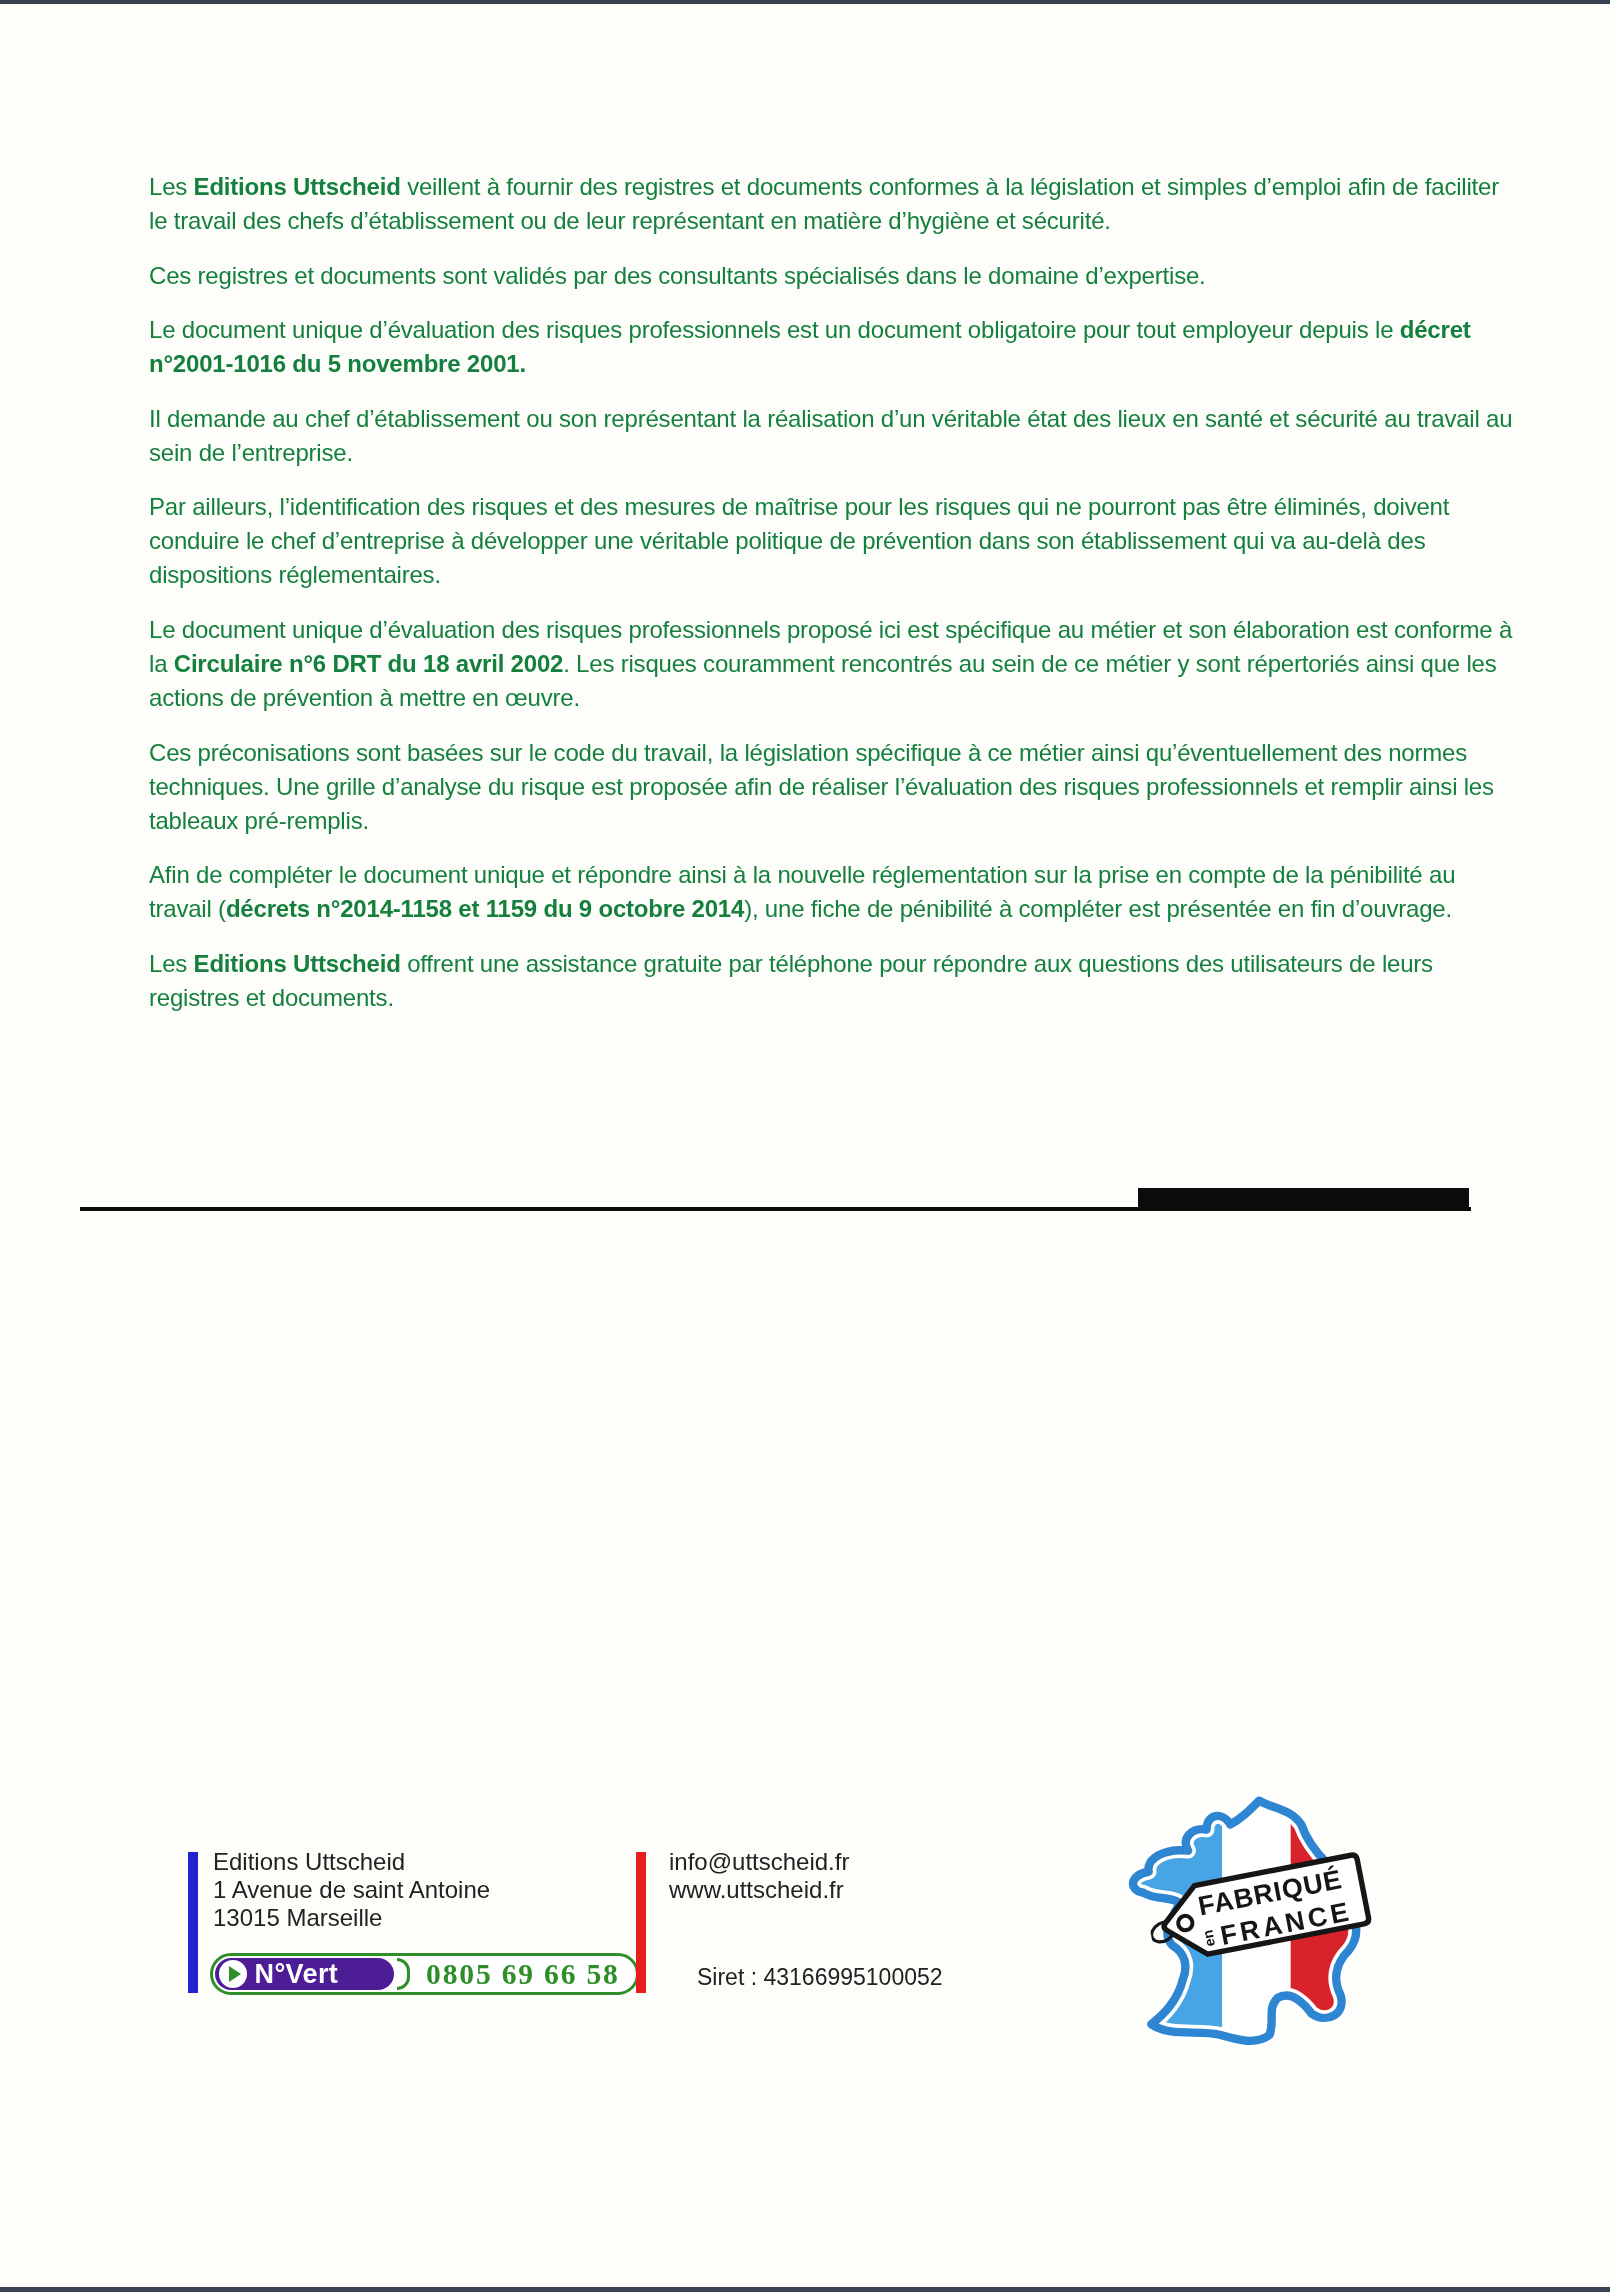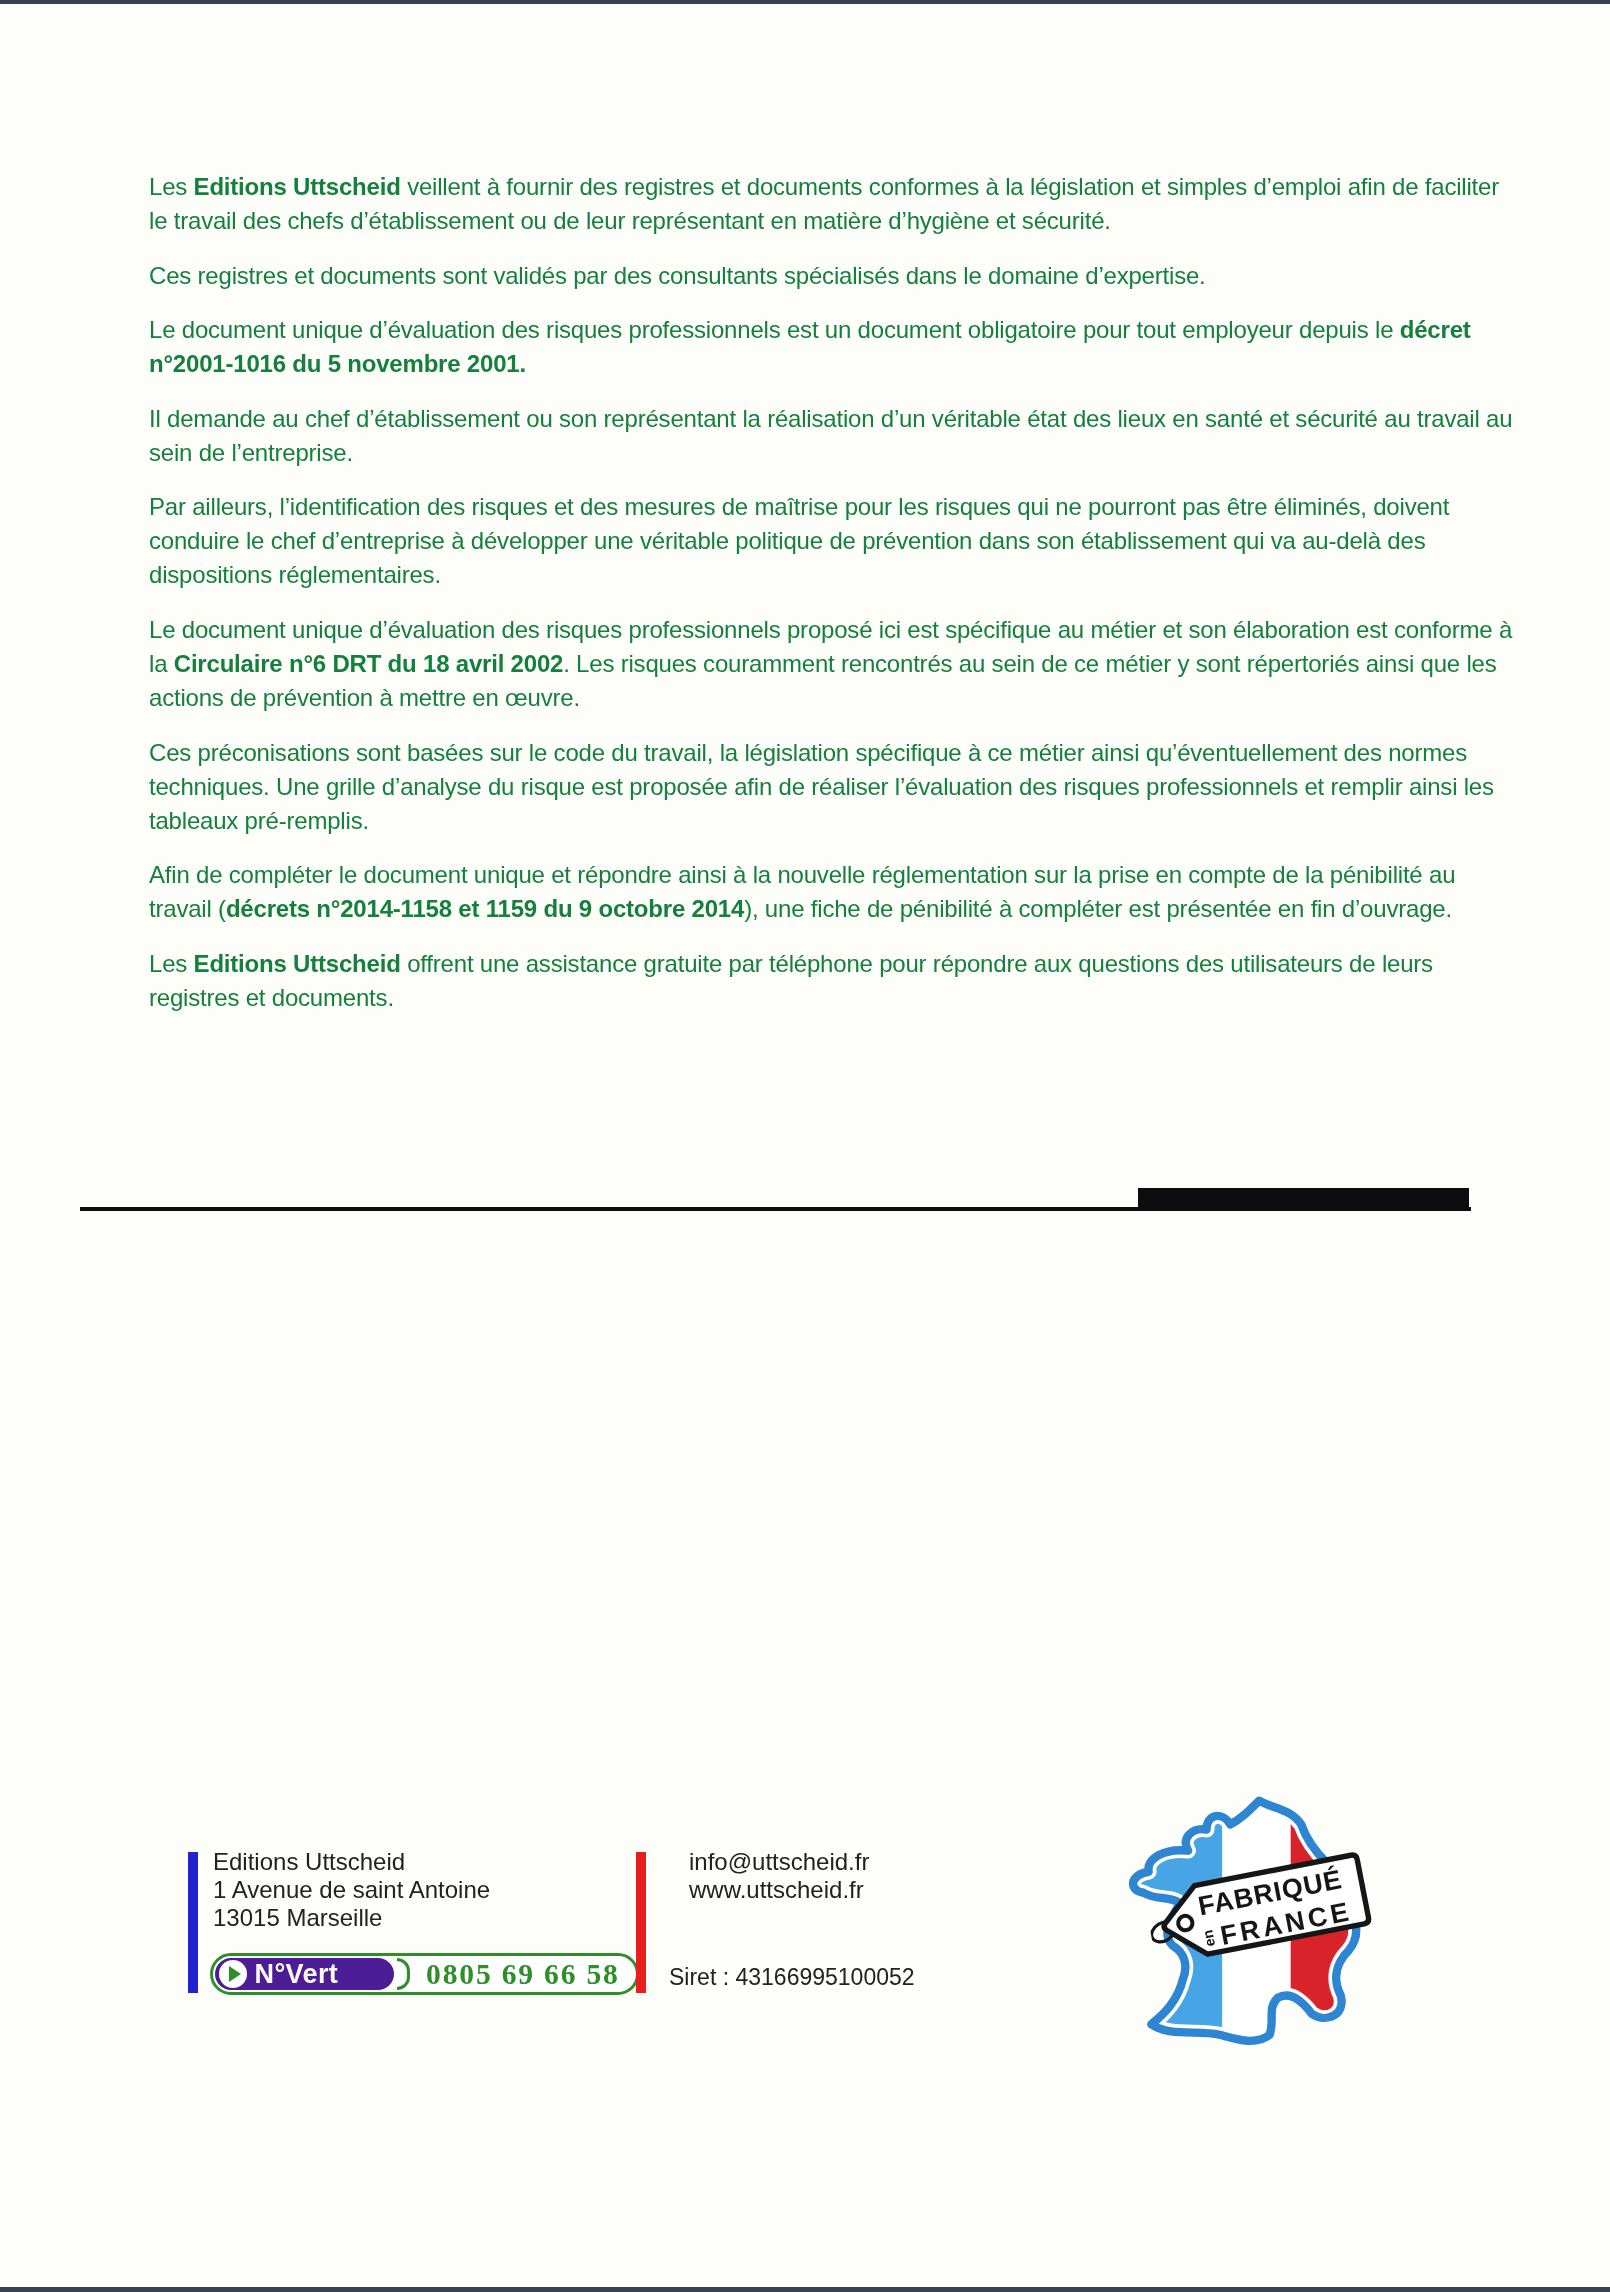--- a/index.html
+++ b/index.html
@@ -52,24 +52,24 @@
   .vbar { position: absolute; top: 1852px; width: 9.9px; height: 141px; }
   .vbar.blue { left: 188px; background: #2222cf; }
   .vbar.red  { left: 636px; background: #e81e1e; }
 
   .address {
     position: absolute; left: 213px; top: 1848px;
     font-size: 24px; line-height: 28px; color: #222222;
   }
   .contact {
     position: absolute; left: 669px; top: 1848px;
-    font-size: 24px; line-height: 28px; color: #222222; margin-left: 20px;
+    font-size: 24px; line-height: 28px; color: #222222;
   }
   .siret {
-    position: absolute; left: 669px; top: 1964px;
+    position: absolute; left: 697px; top: 1964px;
     font-size: 23px; color: #222222;
   }
 
   
   .nvert {
     position: absolute; left: 210px; top: 1953px;
     width: 429px; height: 42px;
     background: #ffffff;
     border: 3.6px solid #2e8e28;
     border-radius: 23px;

